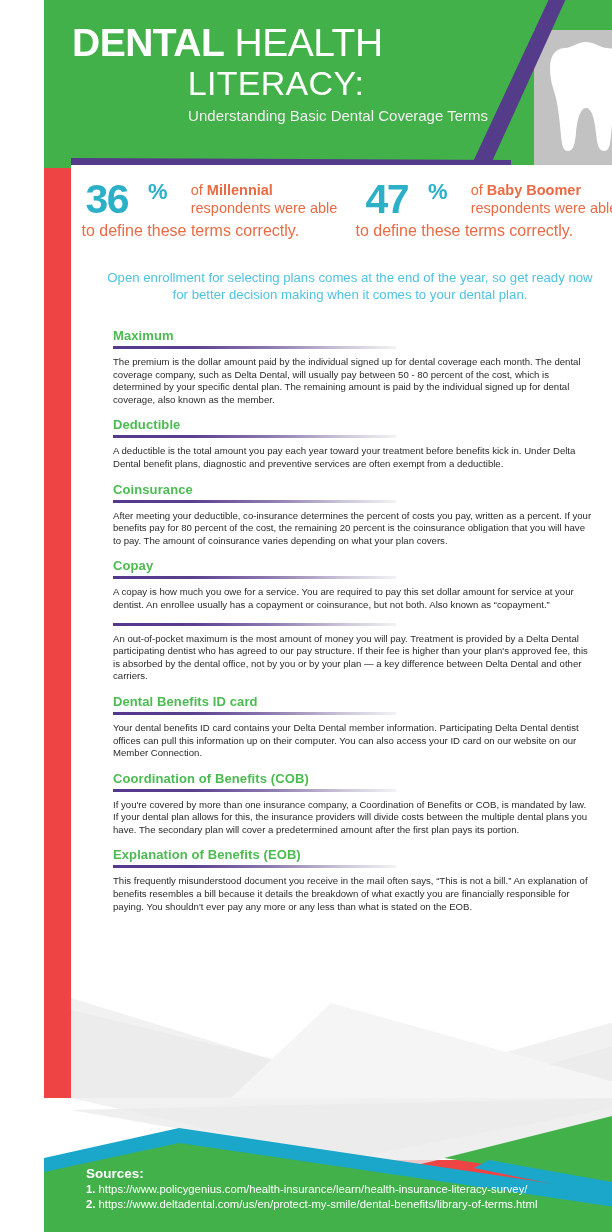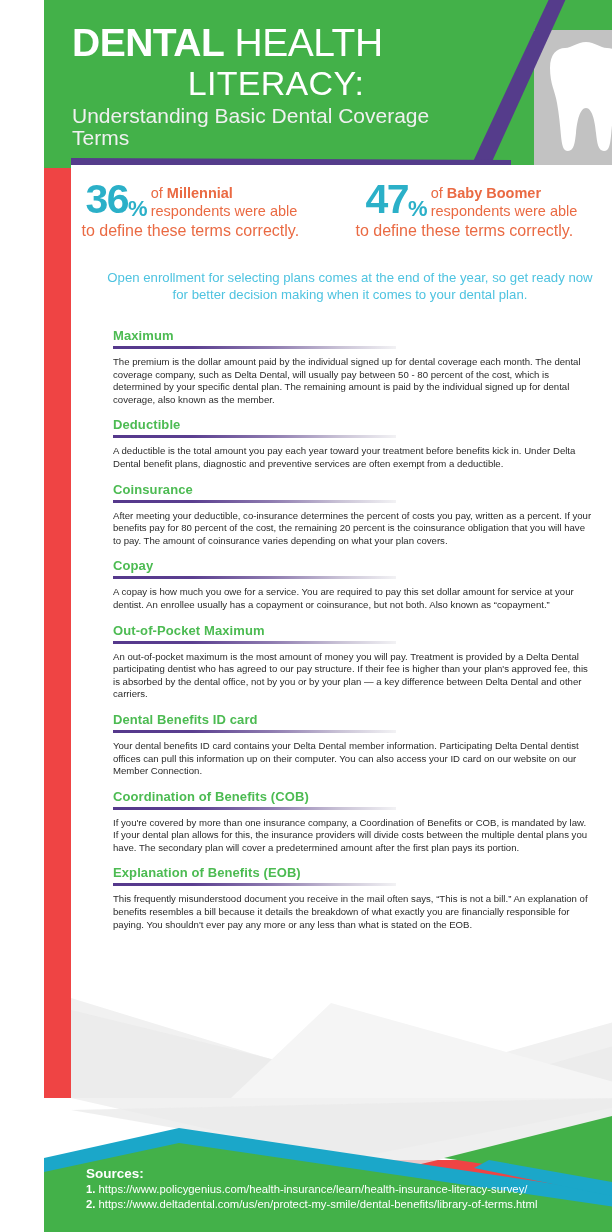--- a/index.html
+++ b/index.html
@@ -70,25 +70,25 @@
   .title-line2 {
     font-size: 34px;
     line-height: 38px;
     color: #ffffff;
     font-weight: 300;
     text-align: center;
     padding-right: 12px;
     letter-spacing: 0.3px;
   }
   .title-sub {
-    font-size: 21px;
+    font-size: 15px;
     line-height: 22px;
     color: #f0f0f0;
     font-weight: 400;
-    text-align: left;
+    text-align: right;
     padding-right: 4px;
     padding-top: 3px;
   }
 
   
   .card {
     position: absolute;
     left: 27px; top: 165px;
     width: 557px;
     height: 933px;
@@ -111,21 +111,22 @@
     width: 557px;
     display: flex;
     justify-content: center;
   }
   .stat {
     width: 278px;
     box-sizing: border-box;
   }
   .stat-row {
     display: flex;
-    align-items: flex-end;
+    align-items: flex-start;
+    gap: 20px;
   }
   .stat-num {
     font-size: 41px;
     line-height: 41px;
     font-weight: 700;
     color: #2bb0c8;
     letter-spacing: -1.5px;
   }
   .stat-pct {
     font-size: 22px;
@@ -272,21 +273,20 @@
         <div class="term-title">Coinsurance</div>
         <div class="term-rule"></div>
         <div class="term-body">After meeting your deductible, co-insurance determines the percent of costs you pay, written as a percent. If your benefits pay for 80 percent of the cost, the remaining 20 percent is the coinsurance obligation that you will have to pay. The amount of coinsurance varies depending on what your plan covers.</div>
       </div>
       <div class="term">
         <div class="term-title">Copay</div>
         <div class="term-rule"></div>
         <div class="term-body">A copay is how much you owe for a service. You are required to pay this set dollar amount for service at your dentist. An enrollee usually has a copayment or coinsurance, but not both. Also known as “copayment.”</div>
       </div>
       <div class="term">
-        <div class="term-title">Out-of-Pocket Maximum</div>
         <div class="term-rule"></div>
         <div class="term-body">An out-of-pocket maximum is the most amount of money you will pay. Treatment is provided by a Delta Dental participating dentist who has agreed to our pay structure. If their fee is higher than your plan's approved fee, this is absorbed by the dental office, not by you or by your plan — a key difference between Delta Dental and other carriers.</div>
       </div>
       <div class="term">
         <div class="term-title">Dental Benefits ID card</div>
         <div class="term-rule"></div>
         <div class="term-body">Your dental benefits ID card contains your Delta Dental member information. Participating Delta Dental dentist offices can pull this information up on their computer. You can also access your ID card on our website on our Member Connection.</div>
       </div>
       <div class="term">
         <div class="term-title">Coordination of Benefits (COB)</div>

